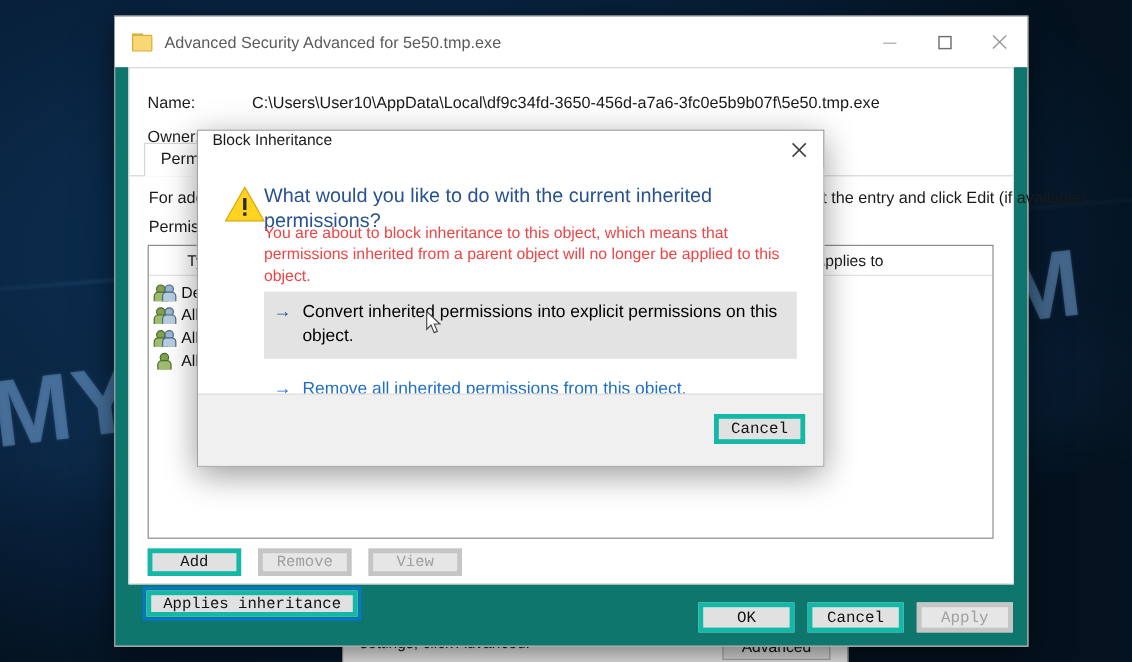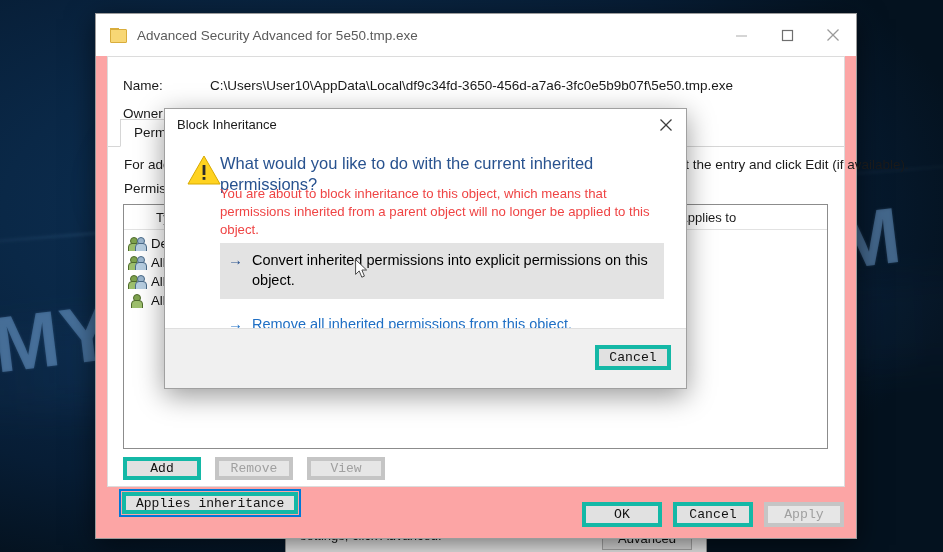--- a/index.html
+++ b/index.html
@@ -125,21 +125,21 @@
   }
   .winbtn {
     width: 46px; height: 42px;
     display: flex; align-items: center; justify-content: center;
   }
   .winbtn svg { display: block; }
 
   .win-body {
     position: absolute;
     left: 0; right: 0; top: 42px; bottom: 0;
-    background: #fca5a5;
+    background: #0f766e;
   }
   .content-panel {
     position: absolute;
     left: 11px; right: 11px; top: 0; bottom: 51px;
     background: #ffffff;
     border: 1px solid #dcdcdc;
   }
 
   .field-row { display: flex; align-items: baseline; font-size: 13.5px; color: #1a1a1a; }
   .field-label { width: 102px; padding-left: 15px; box-sizing: border-box; color: #1a1a1a; }
@@ -316,21 +316,20 @@
     width: 521px;
     height: 279px;
     background: #ffffff;
     border: 1px solid #a0a0a0;
     box-shadow: 0 7px 26px rgba(0,0,0,.40);
     z-index: 20;
   }
   #block-dialog .bd-title {
     height: 30px;
     display: flex;
-    align-items: center;
     position: relative;
   }
   #block-dialog .bd-title-text {
     margin-left: 12px;
     font-size: 13px;
     color: #1a1a1a;
   }
   #block-dialog .bd-close {
     position: absolute;
     right: 2px; top: 2px;

